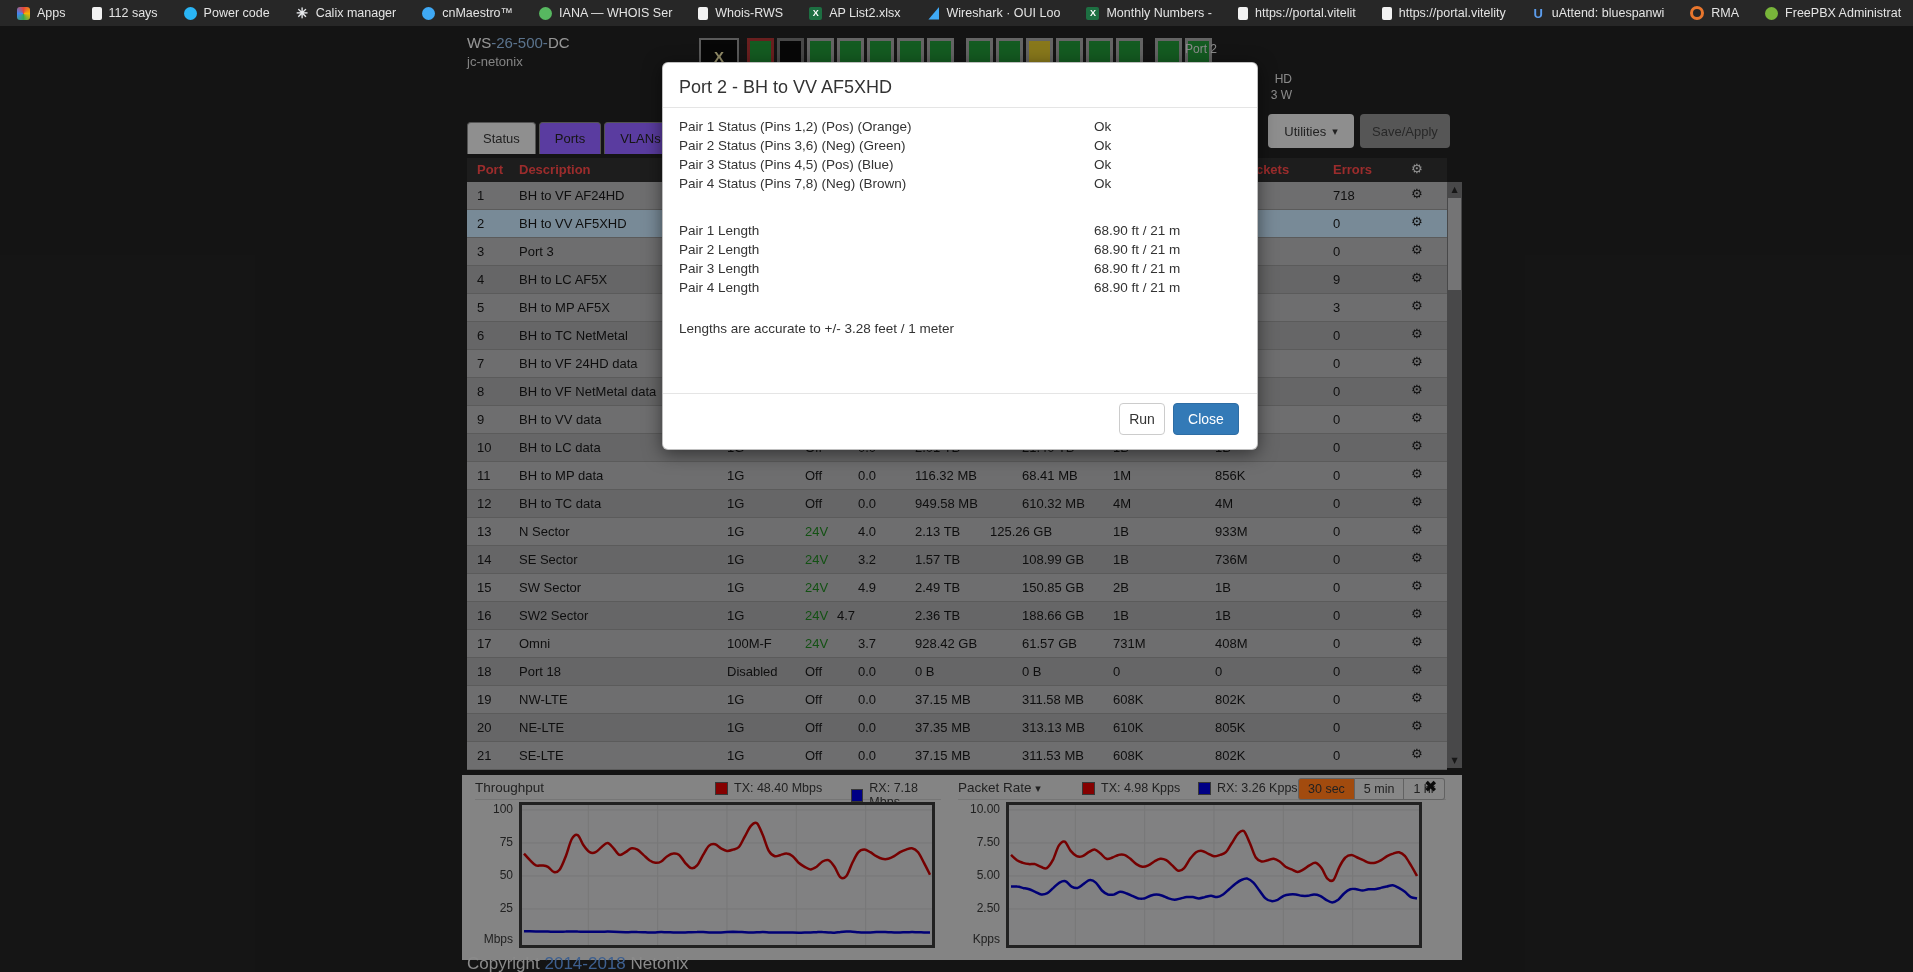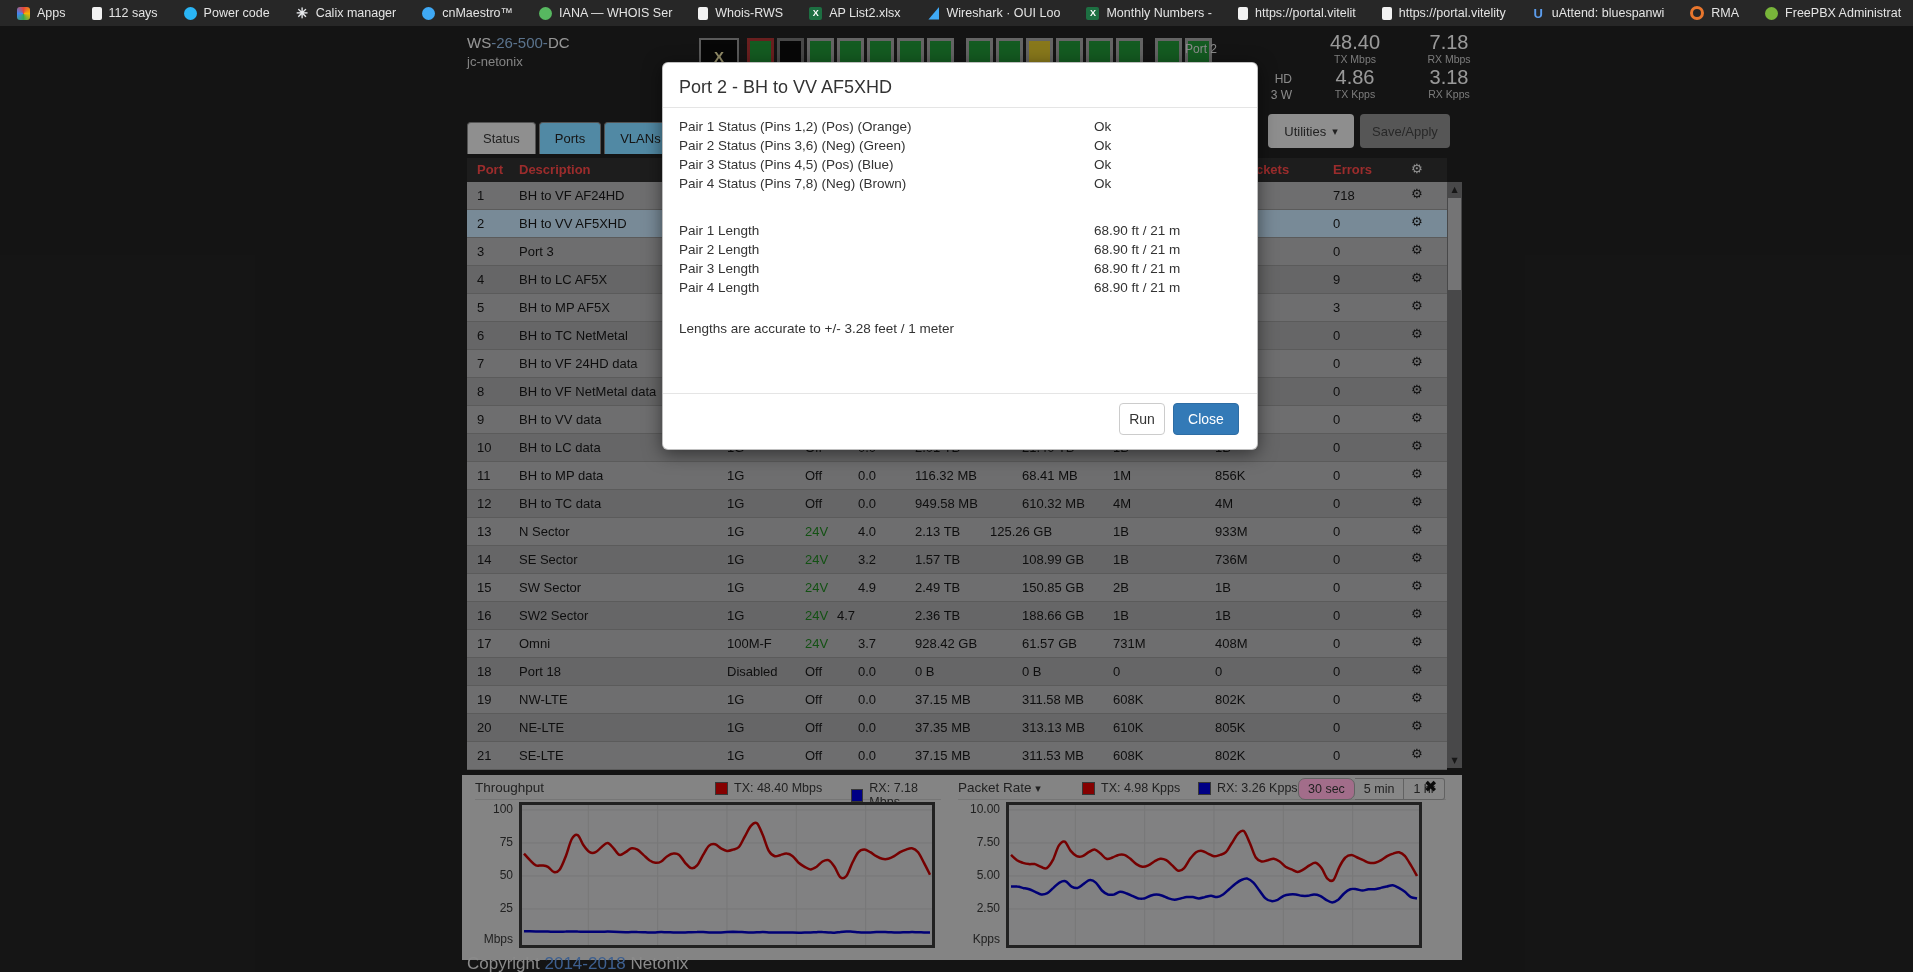--- a/index.html
+++ b/index.html
@@ -40,21 +40,21 @@
 
   .port2-label{left:1185px;top:16px;font-size:12px;color:#d5d5d5;}
   .tail{font-size:12px;color:#d5d5d5;text-align:right;width:120px;}
   .stats{left:1312px;top:6px;display:grid;grid-template-columns:86px 86px;column-gap:8px;row-gap:2px;}
   .stat{text-align:center;}
   .stat .v{font-size:20px;color:#ececec;line-height:21px;}
   .stat .l{font-size:10.5px;color:#bdbdbd;}
 
   
   .tabs{left:467px;top:96px;display:flex;gap:3px;}
-  .tab{padding:8px 15px;font-size:13px;border-radius:4px 4px 0 0;background:#7dd3fc;color:#222;cursor:pointer;border:1px solid #808080;border-bottom:none;}
+  .tab{padding:8px 15px;font-size:13px;border-radius:4px 4px 0 0;background:#8b5cf6;color:#222;cursor:pointer;border:1px solid #808080;border-bottom:none;}
   .tab.active{background:#dcdcdc;color:#333;}
   .btn-utilities{left:1268px;top:88px;width:86px;height:34px;background:#dadada;color:#333;border-radius:4px;
         font-size:13px;display:flex;align-items:center;justify-content:center;gap:6px;cursor:pointer;}
   .btn-save{left:1360px;top:88px;width:90px;height:34px;background:#858585;color:#3d3d3d;border-radius:4px;
         font-size:13px;display:flex;align-items:center;justify-content:center;cursor:pointer;}
 
   
   .tbl{left:467px;top:132px;width:980px;}
   .thead{position:relative;height:24px;background:#2d2d2d;}
   .thead span{position:absolute;top:4px;font-size:13px;font-weight:bold;color:#ef4444;white-space:nowrap;}
@@ -79,21 +79,21 @@
   .caret{font-family:"DejaVu Sans",sans-serif;font-size:11px;color:#333;}
   .chart-hr{position:absolute;left:8px;right:6px;top:24px;border-top:1px solid #b5b5b5;}
   .leg{position:absolute;top:6px;display:flex;align-items:center;gap:6px;font-size:12.5px;color:#333;}
   .leg .sw{width:13px;height:13px;border:1px solid #555;}
   .ticks div{position:absolute;width:44px;text-align:right;font-size:12px;color:#333;}
   .plot{position:absolute;top:27px;background:#c6c6c8;}
   .ranges{position:absolute;top:3px;display:flex;}
   .rbtn{padding:3px 9px;font-size:12.5px;color:#333;background:#cfcfcf;border:1px solid #979797;border-left:none;cursor:pointer;}
   .rbtn:first-child{border-left:1px solid #979797;border-radius:3px 0 0 3px;}
   .rbtn:last-child{border-radius:0 3px 3px 0;}
-  .rbtn.active{background:#f9a8d4;border-radius:7px;}
+  .rbtn.active{background:#f97316;}
   .chart-x{position:absolute;top:2px;font-size:16px;color:#111;cursor:pointer;font-family:"DejaVu Sans",sans-serif;font-weight:bold;}
 
   .footer{left:467px;top:928px;font-size:17px;color:#d5d5d5;}
   .footer a{color:#5e92dc;text-decoration:none;cursor:pointer;}
 
   
   .backdrop{position:absolute;left:0;top:0;width:1913px;height:946px;background:rgba(0,0,0,0.35);z-index:10;}
   .modal{left:662px;top:36px;width:596px;height:388px;background:#fff;border-radius:6px;z-index:20;
          box-shadow:0 4px 18px rgba(0,0,0,0.5);border:1px solid rgba(0,0,0,0.25);}
   .modal-title{position:absolute;left:16px;top:14px;font-size:18px;color:#333;}
@@ -231,38 +231,20 @@
         <div class="jack green">
           <div></div>
         </div>
       </div>
     </div>
 
   <div class="abs port2-label">Port 2</div>
   <div class="abs tail" style="right:621px;top:46px;">HD</div>
   <div class="abs tail" style="right:621px;top:62px;">3 W</div>
 
-  <div class="abs stats" id="stats">
-      <div class="stat">
-        <div class="v">48.40</div>
-        <div class="l">TX Mbps</div>
-      </div>
-      <div class="stat">
-        <div class="v">7.18</div>
-        <div class="l">RX Mbps</div>
-      </div>
-      <div class="stat">
-        <div class="v">4.86</div>
-        <div class="l">TX Kpps</div>
-      </div>
-      <div class="stat">
-        <div class="v">3.18</div>
-        <div class="l">RX Kpps</div>
-      </div>
-    </div>
 
   <div class="tabs abs" id="tabs">
       <div class="tab active">Status</div>
       <div class="tab">Ports</div>
       <div class="tab">VLANs</div>
     </div>
   <div class="abs btn-utilities">
       <span>Utilities</span>
       <span class="caret">▾</span>
     </div>

